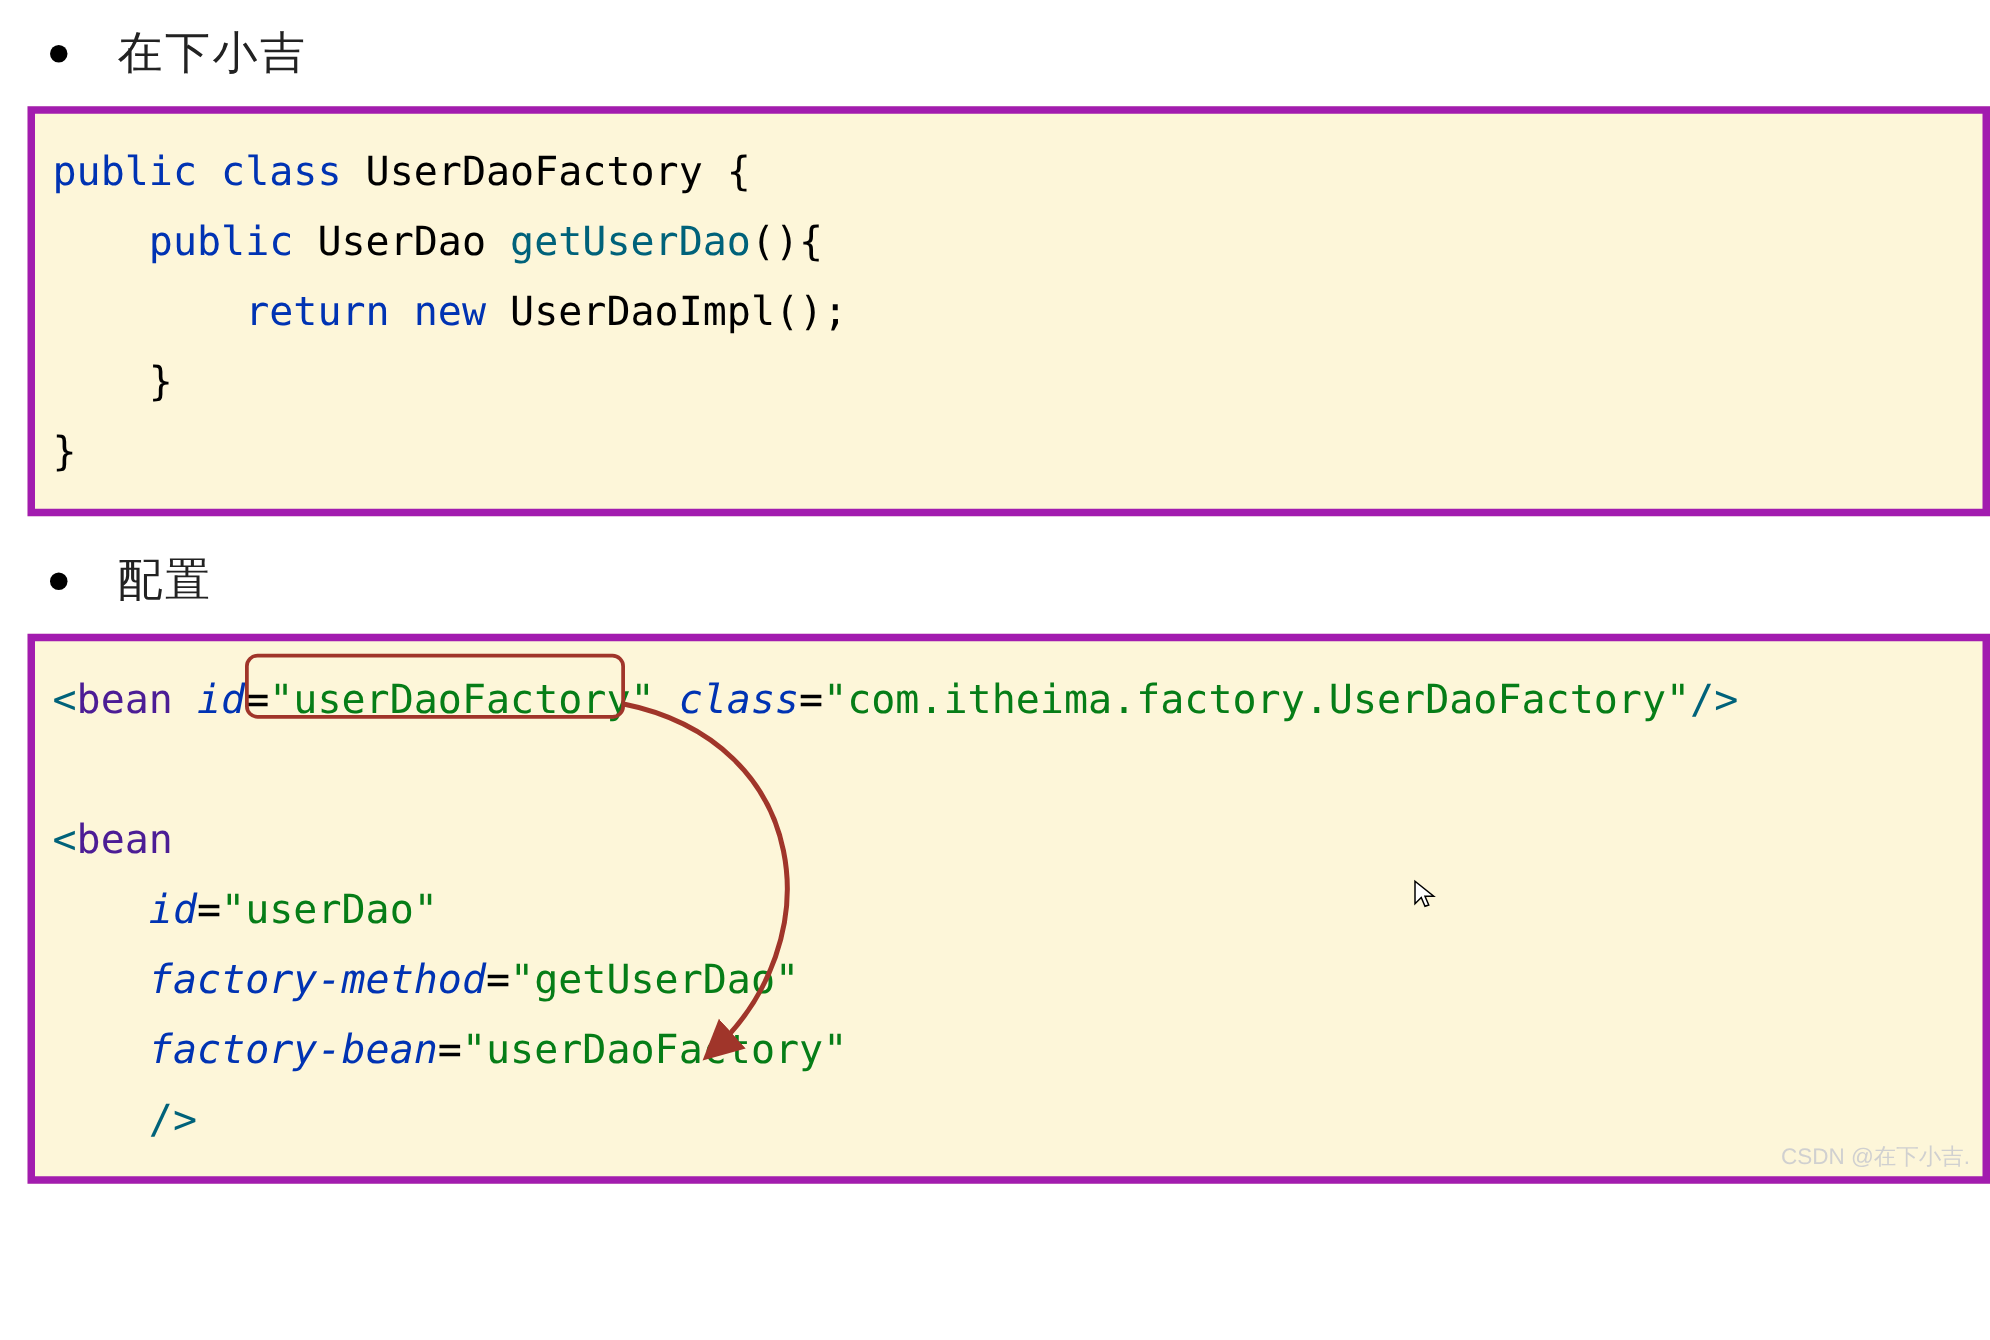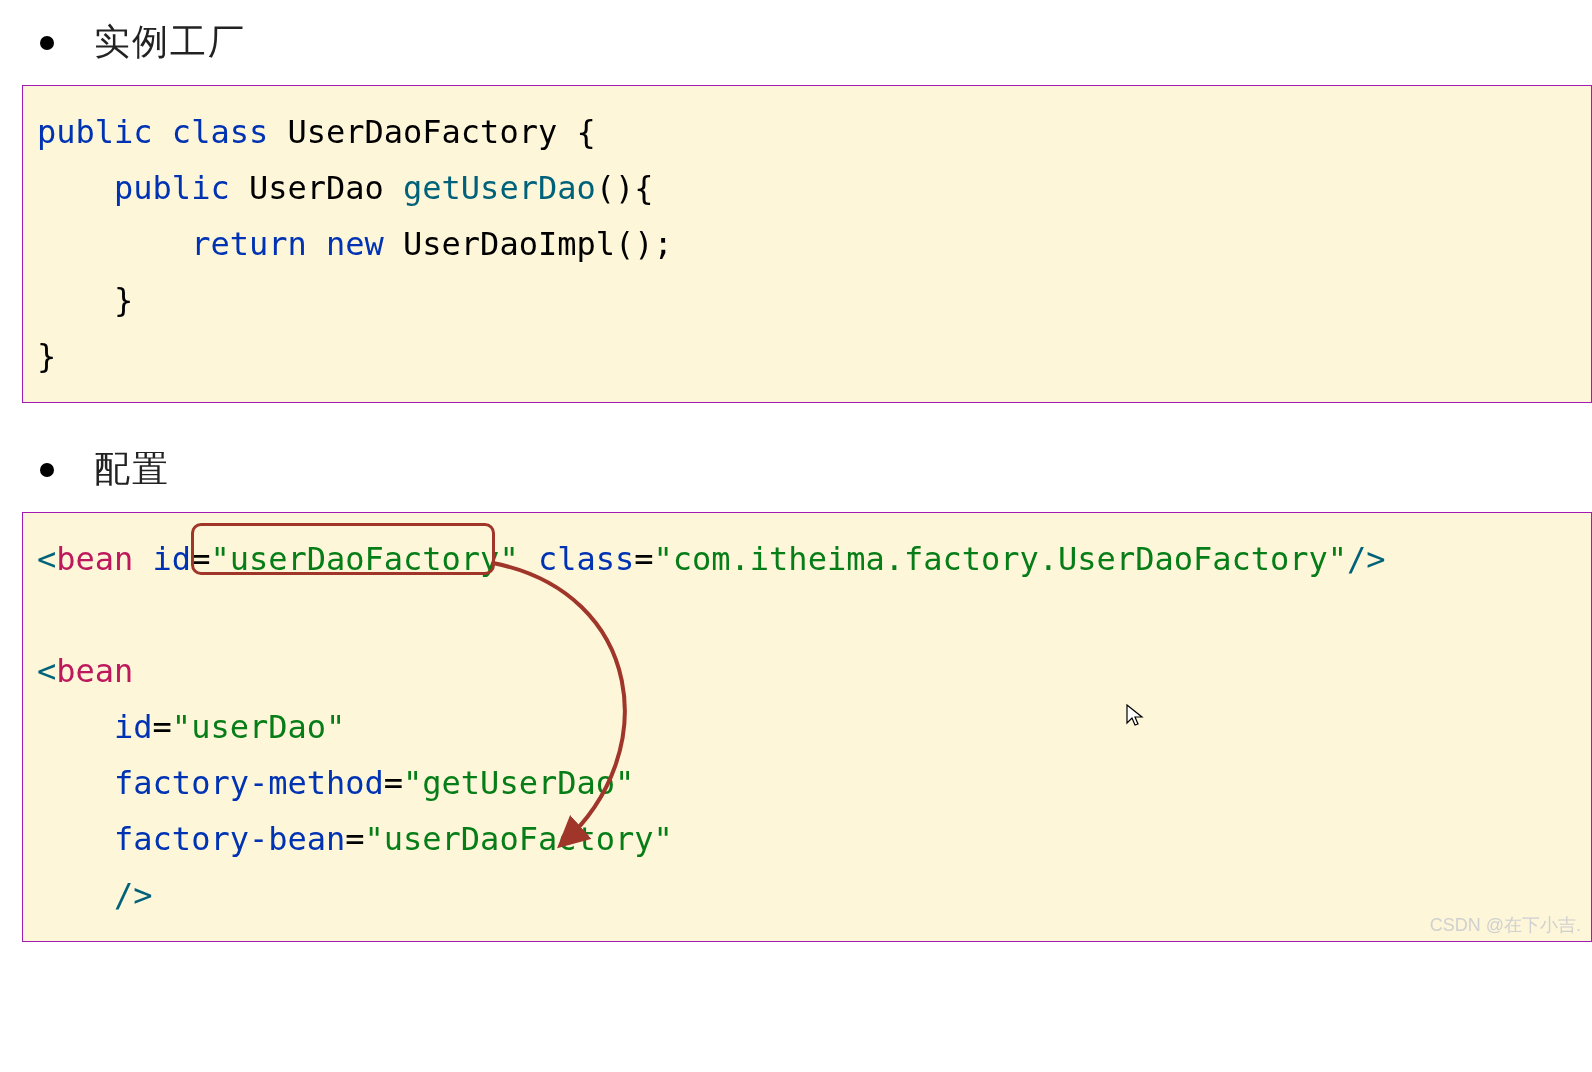--- a/index.html
+++ b/index.html
@@ -26,34 +26,34 @@
       border-radius: 50%;
       flex-shrink: 0;
     }
     .header-text {
       font-size: 36px;
       color: #222;
       letter-spacing: 2px;
     }
     .code-box {
       background: #fdf6d9;
-      border: 1px solid #a21caf;
-      margin: 8px 0 24px 22px;
+      border: 6px solid #a21caf;
+      margin: 8px 0 9px 22px;
       padding: 18px 14px;
       font-family: "Consolas", "Monaco", monospace;
       font-size: 32px;
       line-height: 1.75;
       position: relative;
     }
     .kw { color: #0033b3; }
     .method { color: #00627a; }
     .plain { color: #000; }
     .tag-bracket { color: #00627a; }
-    .tag-name { color: #be185d; }
-    .attr-name { color: #0033b3; }
+    .tag-name { color: #4c1d95; }
+    .attr-name { color: #0033b3; font-style: italic; }
     .attr-eq { color: #000; }
     .attr-val { color: #067d17; }
     .highlight-box {
       position: absolute;
       border: 3px solid #a0352a;
       border-radius: 10px;
       pointer-events: none;
     }
     .arrow-svg {
       position: absolute;
@@ -74,21 +74,21 @@
     pre {
       white-space: pre;
       font-family: inherit;
     }
   </style>
 </head>
 <body>
 
 <div class="bullet-header">
   <span class="bullet"></span>
-  <span class="header-text">实例工厂</span>
+  <span class="header-text">在下小吉</span>
 </div>
 
 <div class="code-box">
   <pre id="java-pre"><span class="kw">public</span><span class="plain"> </span><span class="kw">class</span><span class="plain"> UserDaoFactory {</span>
 <span class="plain">    </span><span class="kw">public</span><span class="plain"> UserDao </span><span class="method">getUserDao</span><span class="plain">(){</span>
 <span class="plain">        </span><span class="kw">return</span><span class="plain"> </span><span class="kw">new</span><span class="plain"> UserDaoImpl();</span>
 <span class="plain">    }</span>
 <span class="plain">}</span></pre>
 </div>
 

